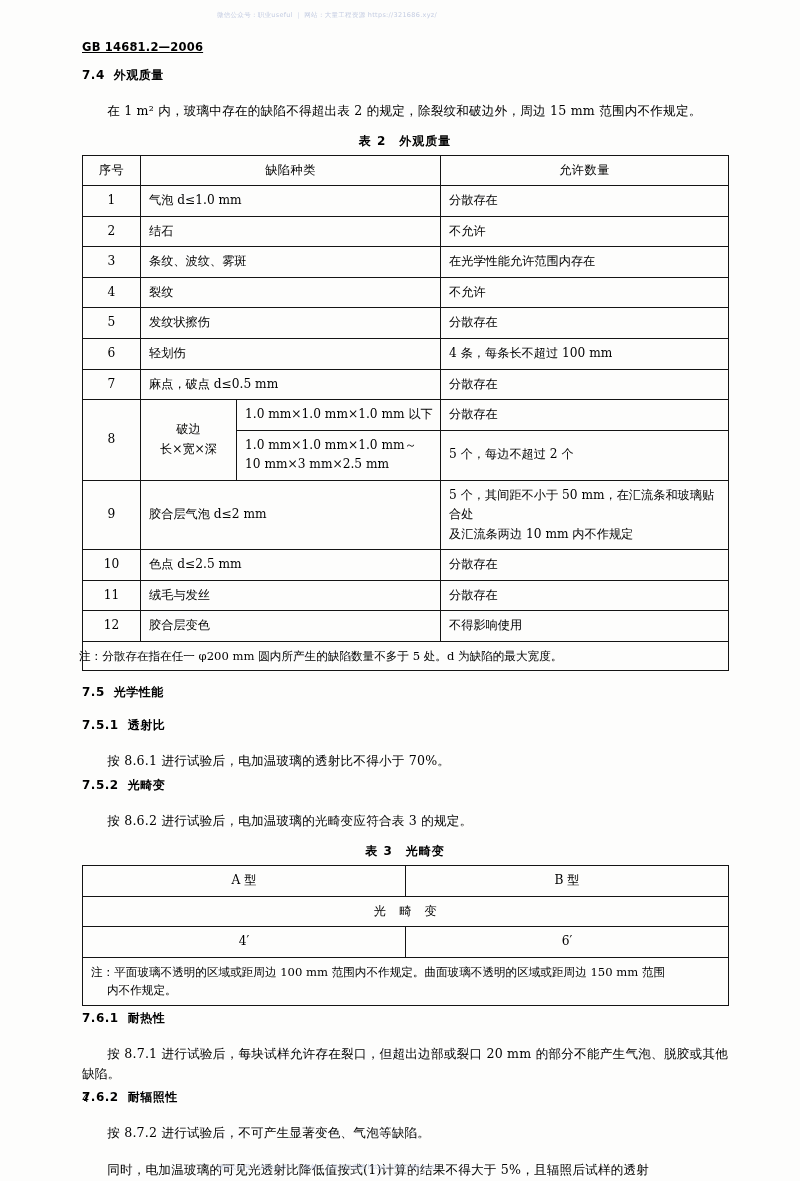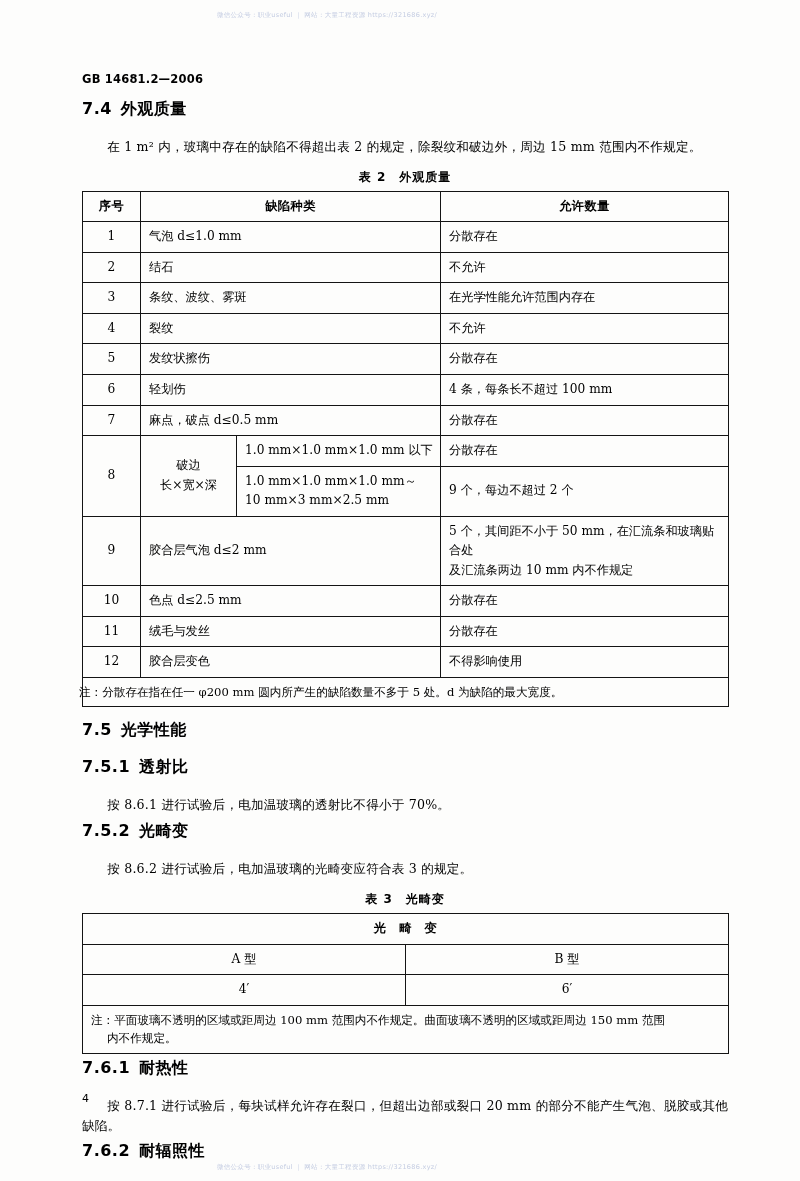--- a/index.html
+++ b/index.html
@@ -41,27 +41,28 @@
     left: 82px;
     top: 0;
     width: 646px;
   }
 
   .std-header {
     font-family: "DejaVu Sans", "Liberation Sans", sans-serif;
     font-weight: bold;
     font-size: 11.5px;
     letter-spacing: 0.2px;
-    padding-top: 72px;
+    padding-top: 40px;
+    text-decoration: underline;
   }
 
   .clause {
     font-family: "DejaVu Sans", "Liberation Sans", sans-serif;
     font-weight: bold;
-    font-size: 16px;
+    font-size: 12px;
     margin-top: 13px;
     letter-spacing: 0.5px;
   }
   .clause .num { margin-right: 9px; }
 
   .para {
     font-size: 12.6px;
     line-height: 1.58;
     text-align: justify;
     margin-top: 17px;
@@ -90,21 +91,21 @@
     border: 1px solid #141414;
     padding: 5px 8px;
     vertical-align: middle;
     font-weight: normal;
     line-height: 1.6;
   }
   table.doc .ctr { text-align: center; }
   table.doc .hd {
     text-align: center;
     font-family: "DejaVu Sans", "Liberation Sans", serif;
-    font-weight: bold;
+    font-weight: normal;
     letter-spacing: 0.5px;
   }
   table.doc .outer { border-width: 1.6px; }
   .note-cell {
     font-size: 11.6px;
     padding: 6px 8px 6px 26px;
     line-height: 1.75;
     text-indent: -12px;
   }
   .note-cell.t3 { text-indent: 0; }
@@ -195,21 +196,21 @@
             <span>长×宽×深</span>
           </td>
           <td class="nowrapcell">1.0 mm×1.0 mm×1.0 mm 以下</td>
           <td>分散存在</td>
         </tr>
         <tr>
           <td class="nowrapcell">
             <span>1.0 mm×1.0 mm×1.0 mm～</span><br>
             <span>10 mm×3 mm×2.5 mm</span>
           </td>
-          <td>9 个，每边不超过 2 个</td>
+          <td>5 个，每边不超过 2 个</td>
         </tr>
 
         <tr>
           <td class="ctr">9</td>
           <td colspan="2">胶合层气泡 d≤2 mm</td>
           <td>
             <span>5 个，其间距不小于 50 mm，在汇流条和玻璃贴合处</span><br>
             <span>及汇流条两边 10 mm 内不作规定</span>
           </td>
         </tr>
@@ -250,25 +251,25 @@
 
     <div class="tbl-caption">表 3　光畸变</div>
 
     <table class="doc">
       <colgroup>
           <col style="width:323px">
           <col style="width:323px">
         </colgroup>
       <tbody>
         <tr>
-          <td class="hd outer" colspan="2">光　畸　变</td>
-        </tr>
-        <tr>
           <td class="ctr">A 型</td>
           <td class="ctr">B 型</td>
+        </tr>
+        <tr>
+          <td class="hd outer" colspan="2">光　畸　变</td>
         </tr>
         <tr>
           <td class="ctr">4′</td>
           <td class="ctr">6′</td>
         </tr>
         <tr>
           <td class="note-cell t3 outer" colspan="2">
             <span>注：平面玻璃不透明的区域或距周边 100 mm 范围内不作规定。曲面玻璃不透明的区域或距周边 150 mm 范围</span>
             <span class="l2">内不作规定。</span>
           </td>

